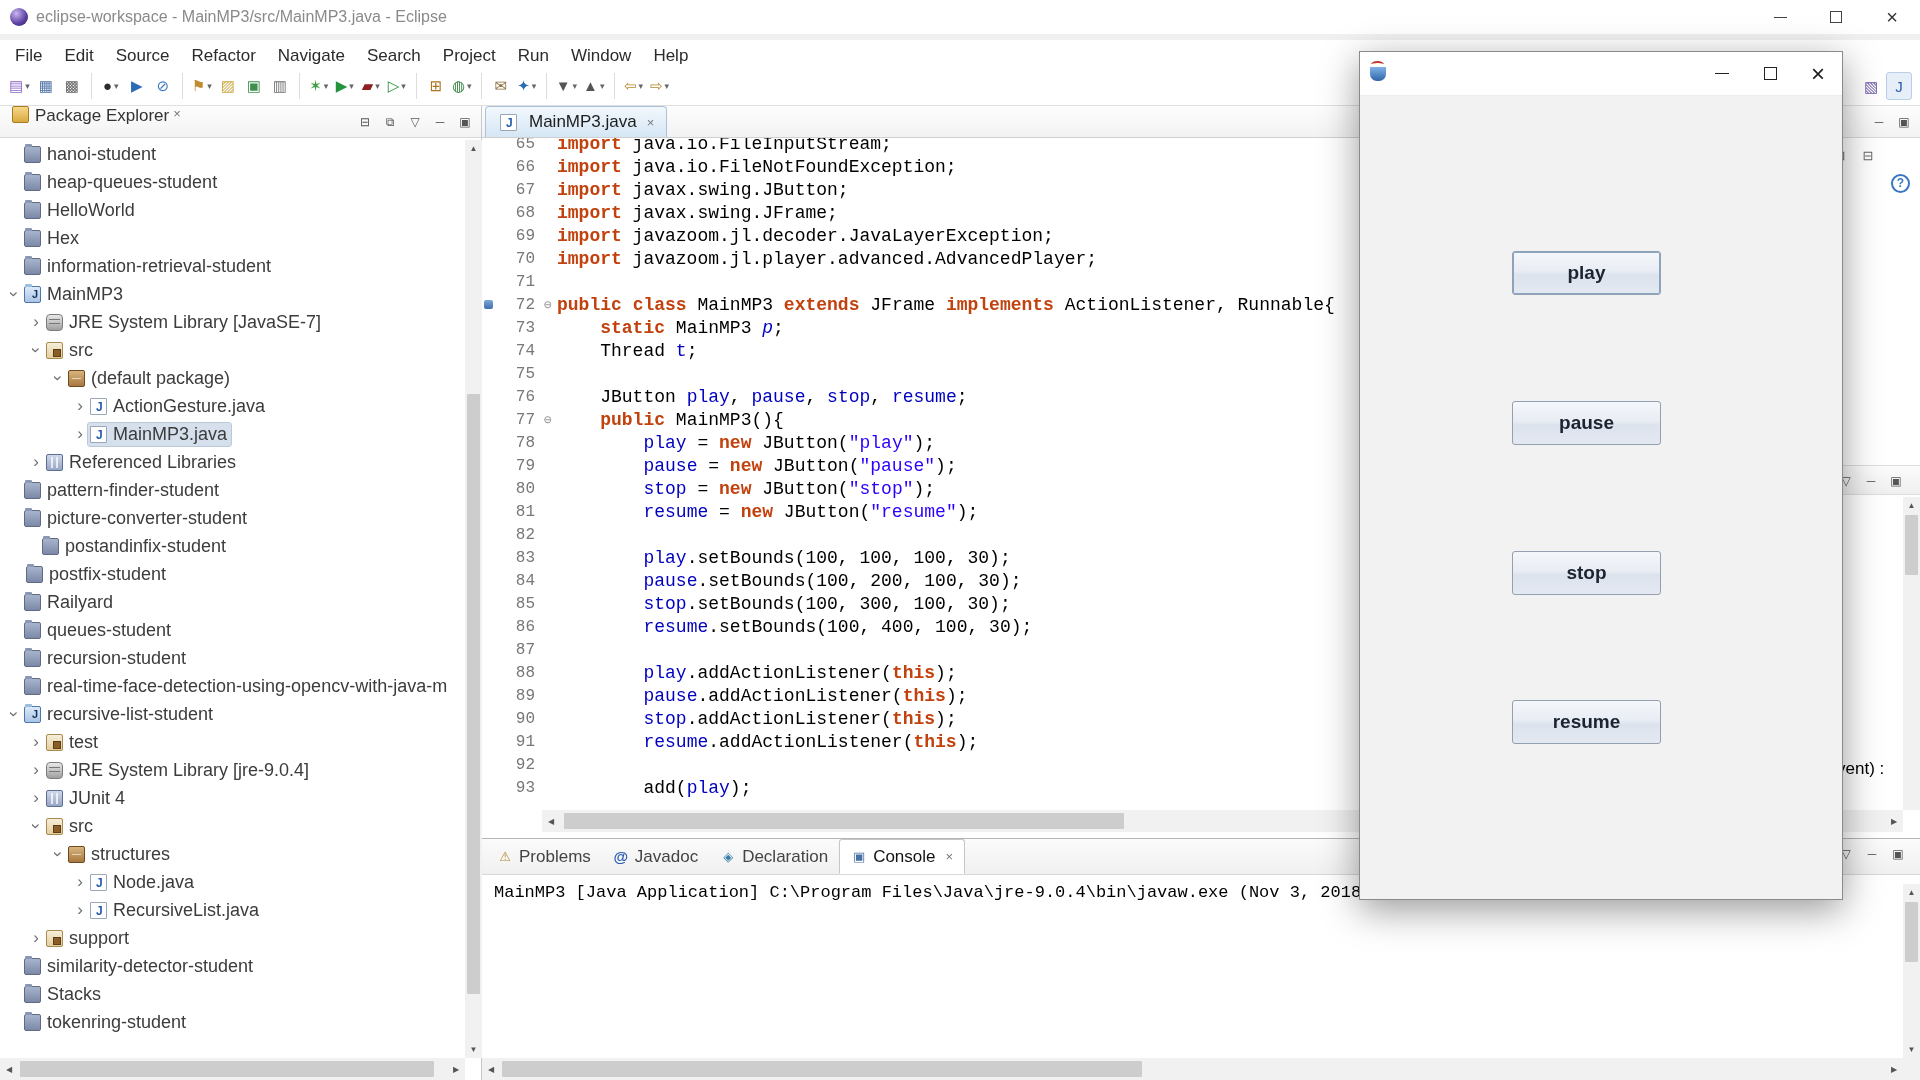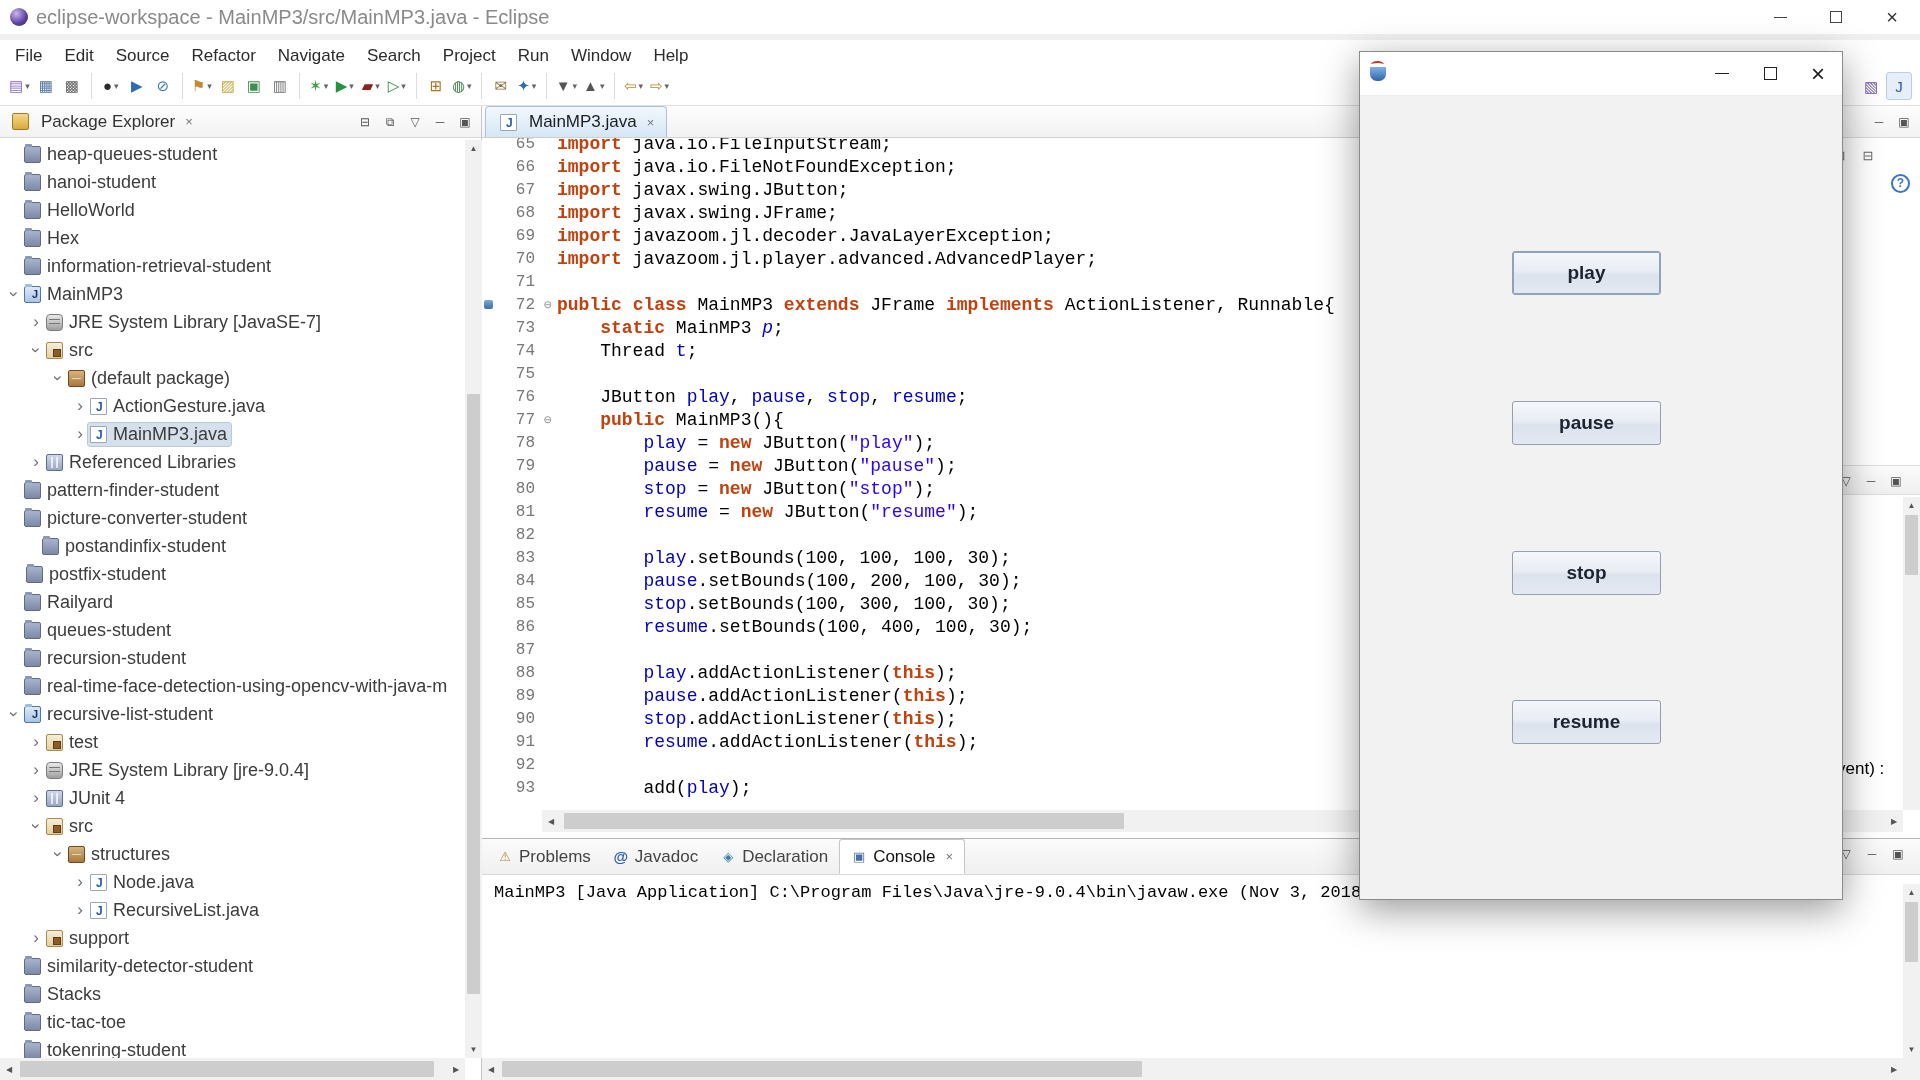--- a/index.html
+++ b/index.html
@@ -2,21 +2,21 @@
 <html><head>
 <meta charset="utf-8">
 <style>
   * { box-sizing: border-box; margin: 0; padding: 0; }
   body { font-family: "Liberation Sans", sans-serif; background:#444; }
   .screen { position:relative; width:1920px; height:1080px; background:#f0f0f0; overflow:hidden; font-family:"Liberation Sans",sans-serif; }
 
   
   .titlebar { position:absolute; left:0; top:0; width:1920px; height:34px; background:#fff; display:flex; align-items:center; padding-left:10px; }
   .app-icon { width:18px; height:18px; border-radius:50%; background:radial-gradient(circle at 35% 30%, #c9b6f0, #5a3fa0 60%, #2a1a60); flex:none; }
-  .title-text { margin-left:8px; font-size:20px; color:#8a8a8a; white-space:nowrap; }
+  .title-text { margin-left:8px; font-size:16px; color:#8a8a8a; white-space:nowrap; }
   .win-controls { position:absolute; right:0; top:0; height:34px; display:flex; }
   .wc { width:56px; height:34px; display:flex; align-items:center; justify-content:center; color:#333; }
   .wc i.ic-min { display:block; width:13px; border-top:1.5px solid #444; }
   .wc i.ic-max { display:block; width:12px; height:12px; border:1.5px solid #444; }
   .wc-close { font-size:20px; color:#333; }
 
   
   .menubar { position:absolute; left:0; top:40px; width:1920px; height:32px; background:#fff; display:flex; align-items:center; padding-left:4px; }
   .menu-item { padding:0 11px; font-size:17px; color:#2b2b2b; line-height:32px; }
 
@@ -26,21 +26,21 @@
   .tb-btn { height:28px; min-width:26px; display:flex; align-items:center; justify-content:center; padding:0 3px; border-radius:3px; }
   .tb-glyph { font-size:15px; line-height:1; }
   .tb-caret { font-size:9px; color:#666; margin-left:2px; }
   .tb-sep { width:1px; height:26px; background:#ddd; margin:0 6px; display:inline-block; }
   .tb-right { position:absolute; right:8px; top:6px; display:flex; gap:2px; }
   .tb-right .tb-btn { border:1px solid transparent; }
   .tb-right .tb-btn.active { background:#e6eef7; border:1px solid #b9cfe6; }
 
   
   .view-tabrow { height:32px; background:linear-gradient(#fdfdfd,#f3f3f3); border-bottom:1px solid #d9d9d9; display:flex; align-items:center; position:relative; }
-  .view-tab { display:flex; align-items:center; gap:6px; padding:0 10px; height:32px; font-size:17px; color:#333; white-space:nowrap; }
+  .view-tab { display:flex; align-items:flex-start; padding:0 10px; height:32px; font-size:17px; color:#333; white-space:nowrap; }
   .tab-close { font-size:13px; color:#777; margin-left:4px; }
   .view-tools { margin-left:auto; display:flex; gap:9px; padding-right:8px; color:#555; font-size:12px; align-items:center; }
   .view-tool { width:16px; text-align:center; }
 
   
   .pkg { position:absolute; left:0; top:106px; width:482px; height:974px; background:#fff; border-right:1px solid #c8c8c8; }
   .tree { position:absolute; left:0; top:32px; right:17px; bottom:22px; overflow:hidden; padding-top:2px; }
   .tree-row { height:28px; display:flex; align-items:center; font-size:18px; color:#3c3c3c; white-space:nowrap; }
   .chev { display:inline-block; width:16px; font-size:17px; color:#707070; text-align:center; flex:none; }
   .chev.open { transform:rotate(90deg); }
@@ -275,28 +275,28 @@
           <span class="view-tool">▽</span>
           <span class="view-tool">─</span>
           <span class="view-tool">▣</span>
         </div>
     </div>
     <div class="tree">
         <div class="tree-row" style="padding-left: 6px;">
           <span class="chev"></span>
           <span class="inner">
             <span class="ico ico-proj"></span>
+            <span class="lbl">hanoi-student</span>
+          </span>
+        </div>
+        <div class="tree-row" style="padding-left: 6px;">
+          <span class="chev"></span>
+          <span class="inner">
+            <span class="ico ico-proj"></span>
             <span class="lbl">heap-queues-student</span>
-          </span>
-        </div>
-        <div class="tree-row" style="padding-left: 6px;">
-          <span class="chev"></span>
-          <span class="inner">
-            <span class="ico ico-proj"></span>
-            <span class="lbl">hanoi-student</span>
           </span>
         </div>
         <div class="tree-row" style="padding-left: 6px;">
           <span class="chev"></span>
           <span class="inner">
             <span class="ico ico-proj"></span>
             <span class="lbl">HelloWorld</span>
           </span>
         </div>
         <div class="tree-row" style="padding-left: 6px;">
@@ -486,27 +486,20 @@
           <span class="inner">
             <span class="ico ico-proj"></span>
             <span class="lbl">similarity-detector-student</span>
           </span>
         </div>
         <div class="tree-row" style="padding-left: 6px;">
           <span class="chev"></span>
           <span class="inner">
             <span class="ico ico-proj"></span>
             <span class="lbl">Stacks</span>
-          </span>
-        </div>
-        <div class="tree-row" style="padding-left: 6px;">
-          <span class="chev"></span>
-          <span class="inner">
-            <span class="ico ico-proj"></span>
-            <span class="lbl">tic-tac-toe</span>
           </span>
         </div>
         <div class="tree-row" style="padding-left: 6px;">
           <span class="chev"></span>
           <span class="inner">
             <span class="ico ico-proj"></span>
             <span class="lbl">tokenring-student</span>
           </span>
         </div>
       </div>

